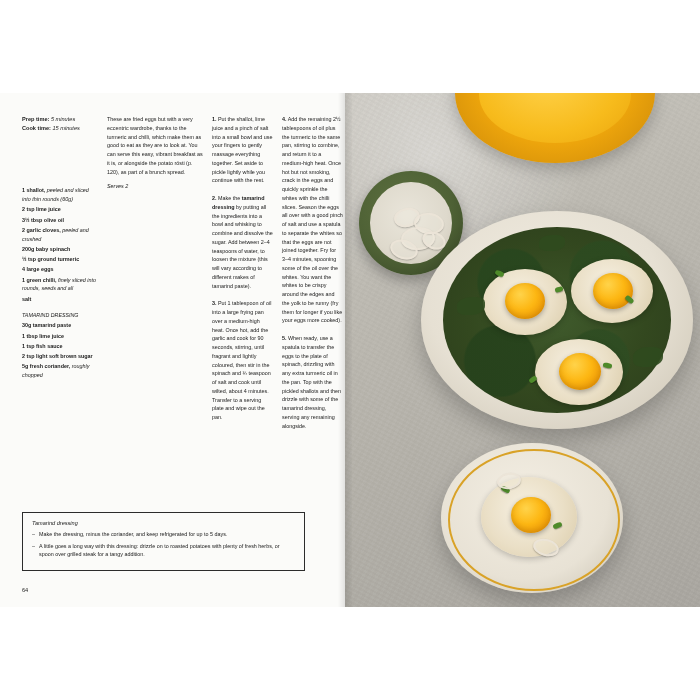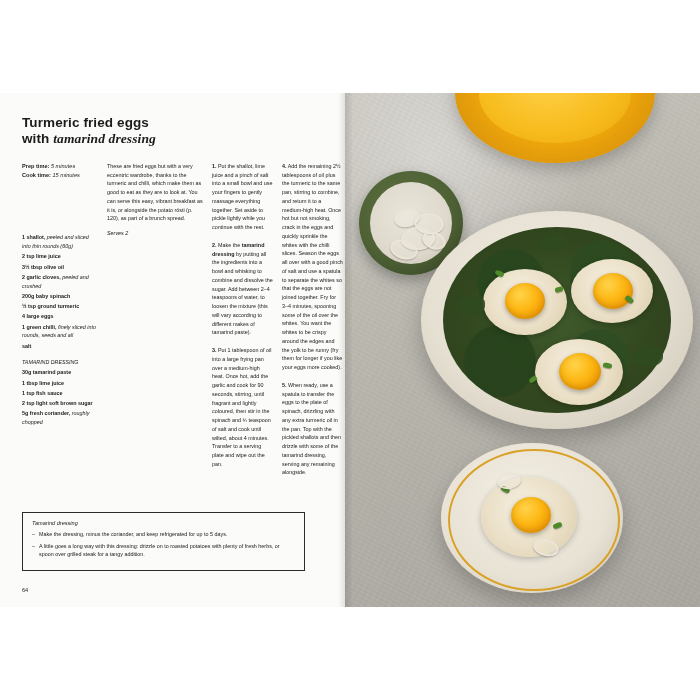--- a/index.html
+++ b/index.html
@@ -342,24 +342,20 @@
 
 <div id="page">
 
   <div class="edge-top"></div>
   <div class="edge-bottom"></div>
 
   <div class="spread">
 
     <div class="page-left">
 
-      <h1 class="recipe-title">
-        <span>Turmeric fried eggs</span><br>
-        <span>with </span><span class="em">tamarind dressing</span>
-      </h1>
 
       <div class="cols">
 
         <div class="col-ing">
           <div class="times">
             <div>
               <b>Prep time:</b>
               <i>5 minutes</i>
             </div>
             <div>

